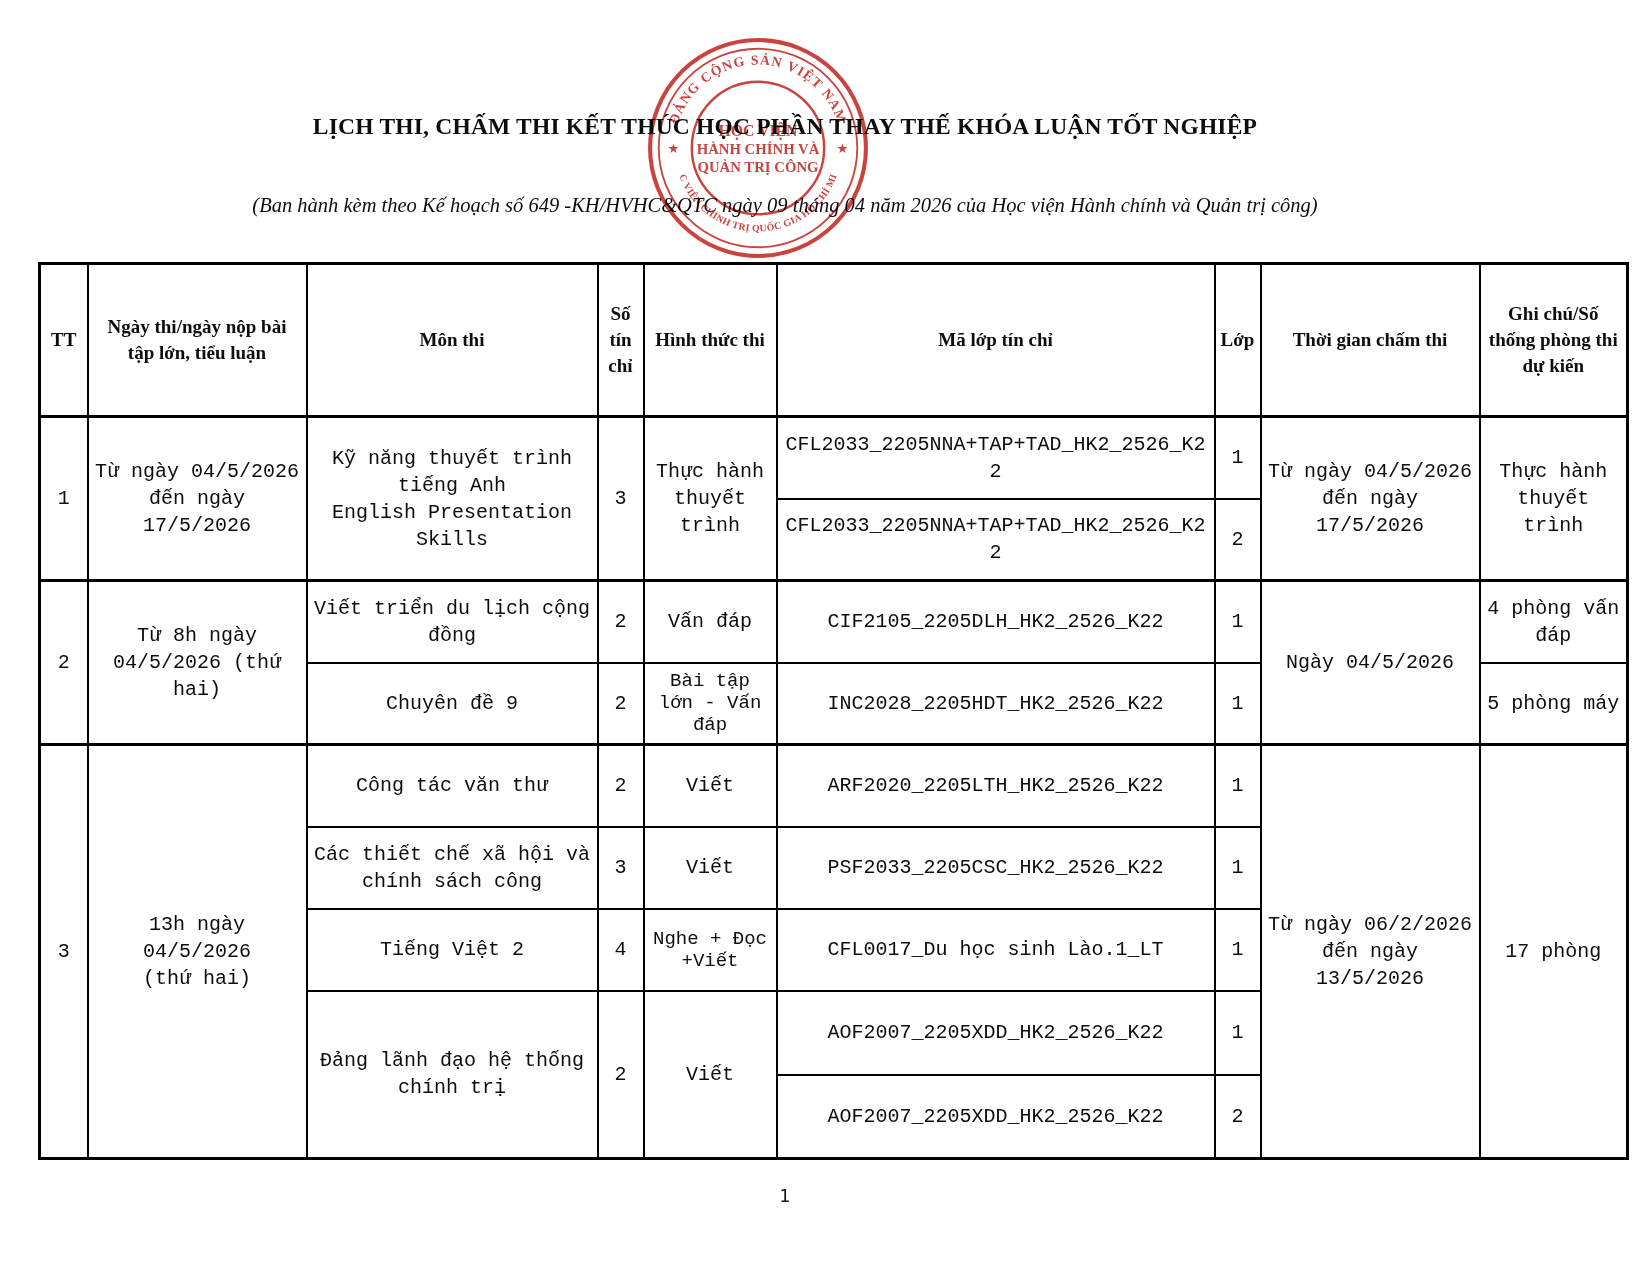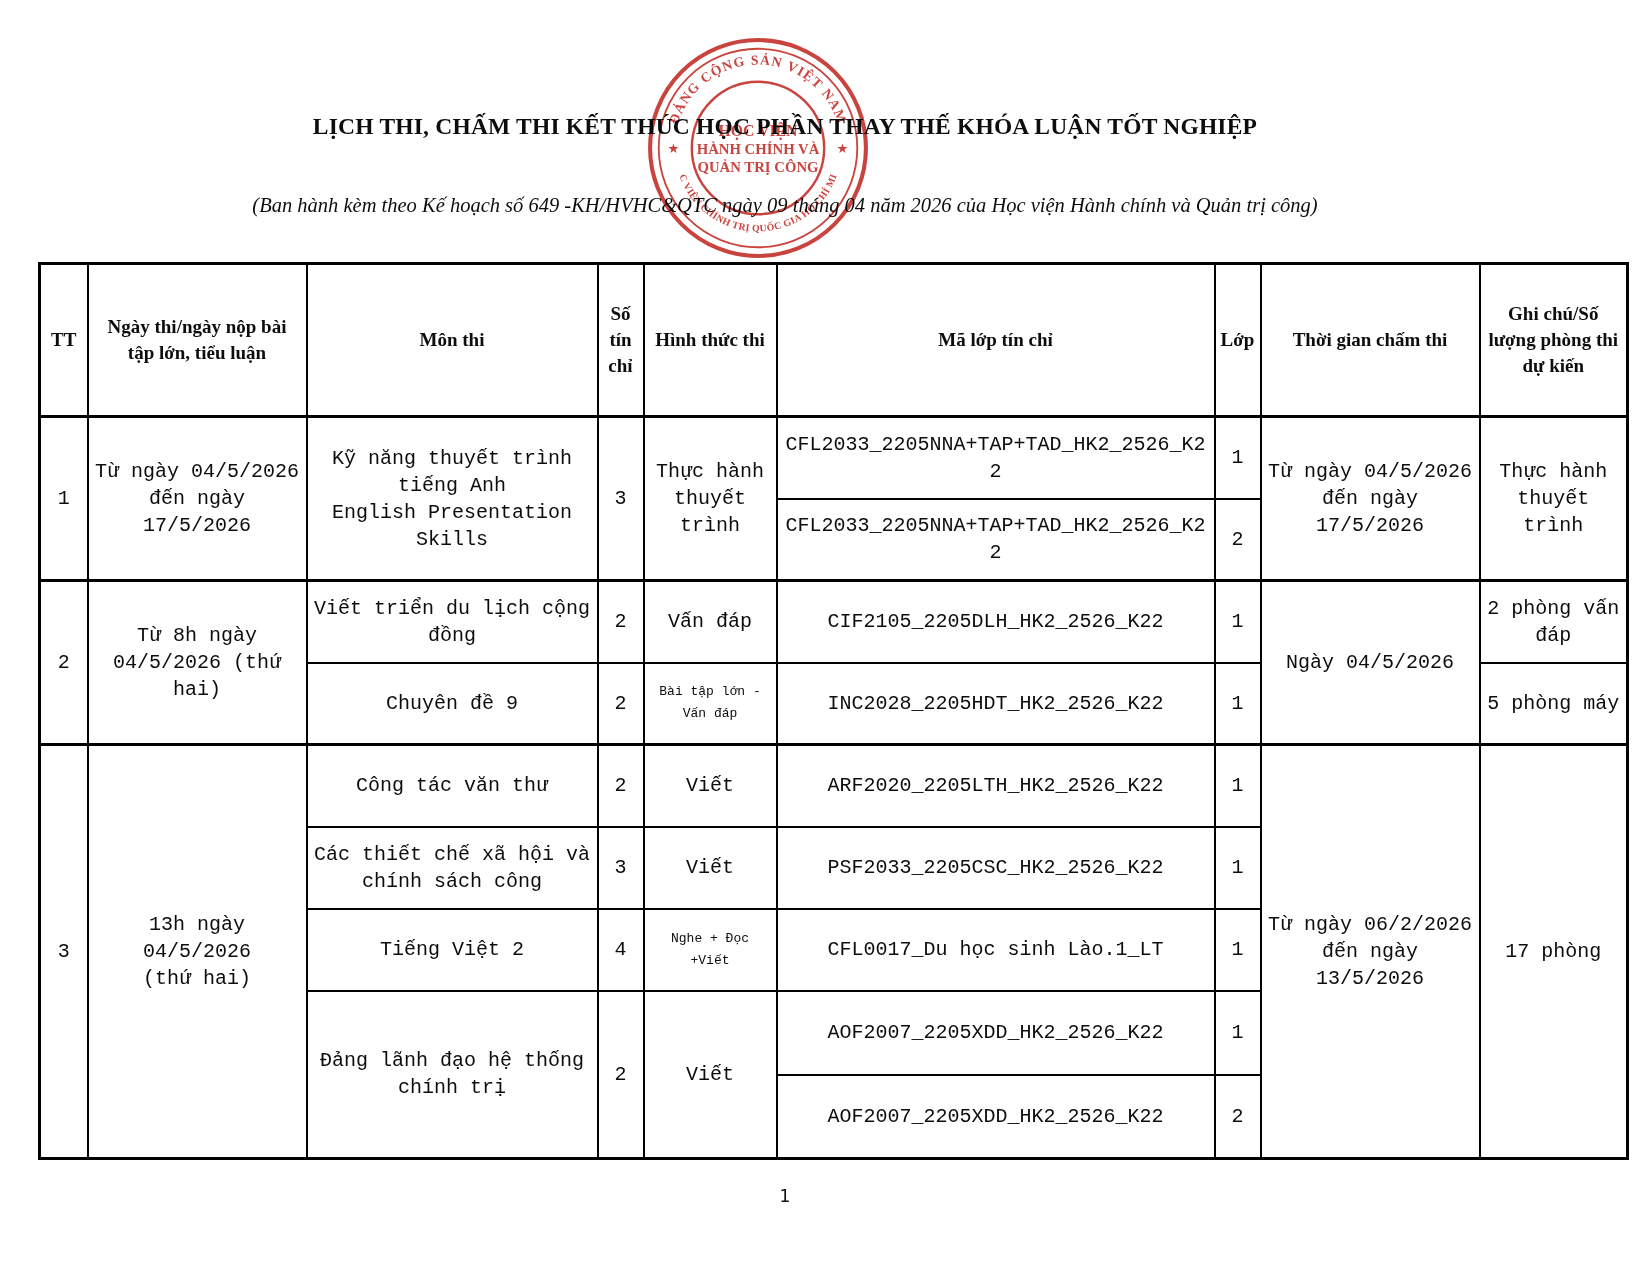--- a/index.html
+++ b/index.html
@@ -57,21 +57,21 @@
   }
   table.schedule { border: 3px solid #000; }
   tr.header-row { height: 153px; }
   tr.sub-row { height: 82px; }
   tr.sub-row-tall { height: 84px; }
   tr.group-start td { border-top-width: 3px; }
   th { font-size: 19px; font-weight: bold; line-height: 26px; }
   td { line-height: 27px; font-family: Liberation Mono, monospace; }
   td.left { text-align: left; margin-left: 15px; }
   td.code { text-align: left; word-break: break-all; padding-left: 8px; }
-  td.fmt-small { font-size: 13px; line-height: 22px; }
+  td.fmt-small { font-size: 19px; line-height: 22px; }
   .page-number {
     position: absolute;
     left: 0; top: 1186px;
     width: 1570px;
     text-align: center;
     font-size: 17px;
     font-family: "DejaVu Sans", sans-serif;
   }
   .stamp text, .stamp textPath { font-family: "Liberation Serif", "DejaVu Serif", serif; }
 </style>
@@ -123,21 +123,21 @@
   <tbody>
       <tr class="header-row">
     <th>TT</th>
     <th>Ngày thi/ngày nộp bài tập lớn, tiểu luận</th>
     <th>Môn thi</th>
     <th>Số tín chỉ</th>
     <th>Hình thức thi</th>
     <th>Mã lớp tín chỉ</th>
     <th>Lớp</th>
     <th>Thời gian chấm thi</th>
-    <th>Ghi chú/Số lượng phòng thi dự kiến</th>
+    <th>Ghi chú/Số thống phòng thi dự kiến</th>
   </tr>
 
   <tr class="sub-row group-start">
     <td rowspan="2">1</td>
     <td rowspan="2">
       <div>Từ ngày 04/5/2026</div>
       <div>đến ngày 17/5/2026</div>
     </td>
     <td rowspan="2" class="left">
       <div>Kỹ năng thuyết trình tiếng Anh</div>
@@ -163,21 +163,21 @@
     <td rowspan="2">
       <div>Từ 8h ngày</div>
       <div>04/5/2026 (thứ hai)</div>
     </td>
     <td class="left">Viết triển du lịch cộng đồng</td>
     <td>2</td>
     <td>Vấn đáp</td>
     <td class="code">CIF2105_2205DLH_HK2_2526_K22</td>
     <td>1</td>
     <td rowspan="2">Ngày 04/5/2026</td>
-    <td>2 phòng vấn đáp</td>
+    <td>4 phòng vấn đáp</td>
   </tr>
   <tr class="sub-row">
     <td class="left">Chuyên đề 9</td>
     <td>2</td>
     <td class="fmt-small">Bài tập lớn - Vấn đáp</td>
     <td class="code">INC2028_2205HDT_HK2_2526_K22</td>
     <td>1</td>
     <td>5 phòng máy</td>
   </tr>
 

